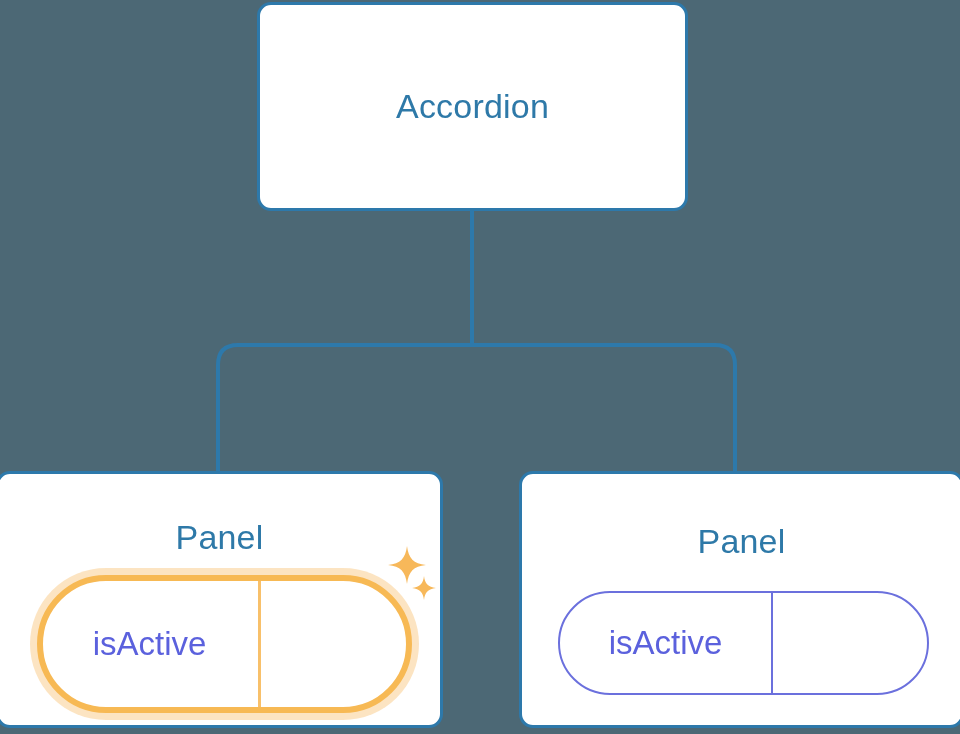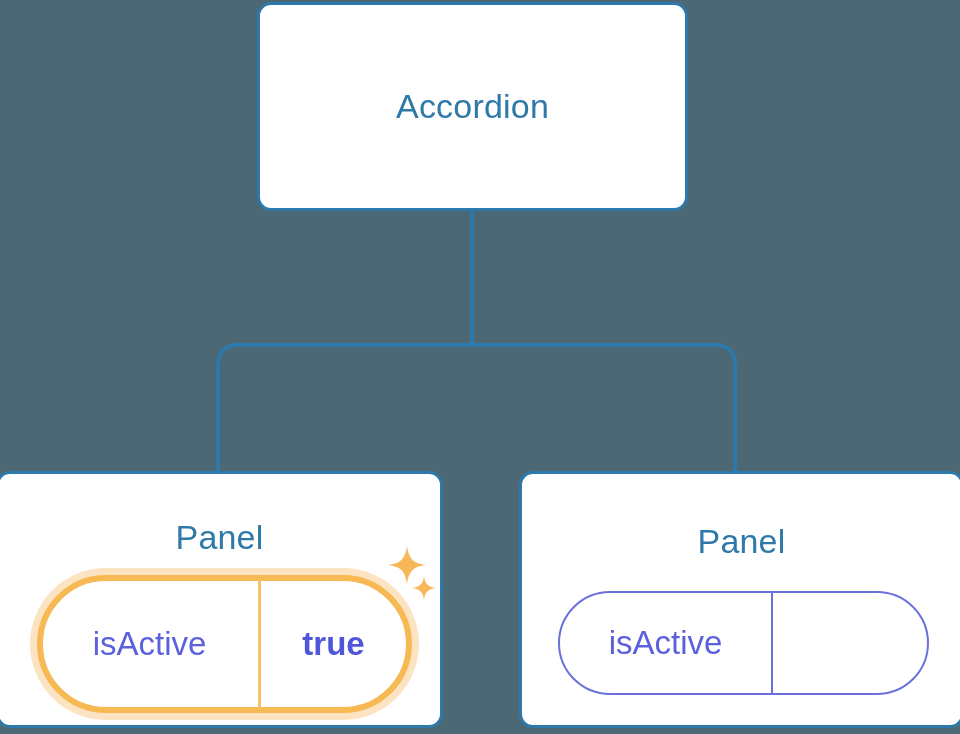--- a/index.html
+++ b/index.html
@@ -171,21 +171,20 @@
   <div class="node-card" id="root-node">
     <div class="node-title">Accordion</div>
   </div>
 
   <div class="node-card" id="panel-card-left">
 
     <div class="node-title panel-title-left">Panel</div>
 
     <div class="prop-pill" id="prop-pill-left">
       <div class="prop-key">isActive</div>
-      <div class="prop-val">true</div>
     </div>
   </div>
 
   <svg class="sparkle" id="sparkle-large" viewBox="0 0 100 100">
     <path d="M50 0 C54 33 67 46 100 50 C67 54 54 67 50 100 C46 67 33 54 0 50 C33 46 46 33 50 0 Z" fill="#f7b85a"></path>
   </svg>
   <svg class="sparkle" id="sparkle-small" viewBox="0 0 100 100">
     <path d="M50 0 C54 33 67 46 100 50 C67 54 54 67 50 100 C46 67 33 54 0 50 C33 46 46 33 50 0 Z" fill="#f7b85a"></path>
   </svg>
 

